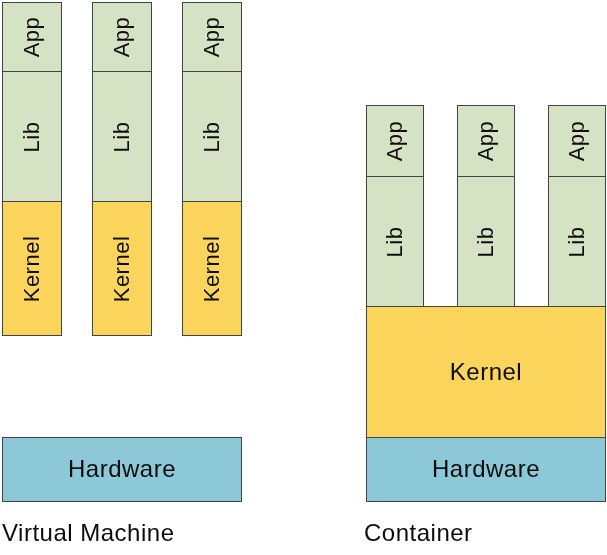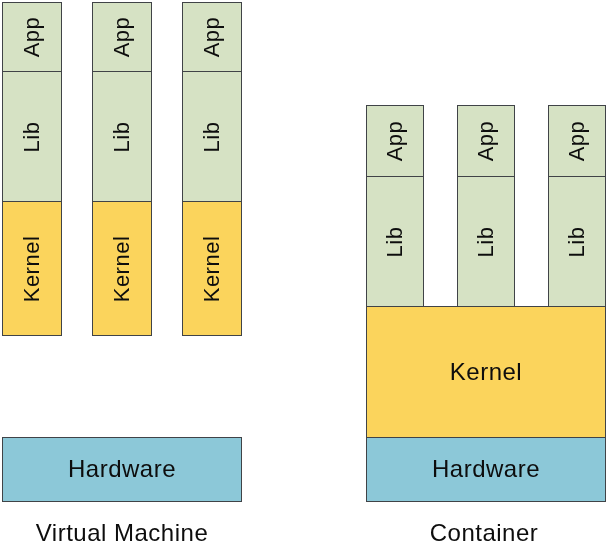--- a/index.html
+++ b/index.html
@@ -49,21 +49,21 @@
     display:flex; align-items:center; justify-content:center;
     font-size:24px; letter-spacing:0.5px;
   }
   #hypervisor  { left:2px;   top:334.5px; width:240px; height:103.5px; background:var(--c-hypervisor,#bfdee9); }
   #vm-hardware { left:2px;   top:436.5px; width:240px; height:65.5px;  background:var(--c-hardware,#8cc8d8); }
   #ct-kernel   { left:366px; top:305.5px; width:240px; height:132.5px; background:var(--c-kernel,#fbd45c); }
   #ct-hardware { left:366px; top:436.5px; width:240px; height:65.5px;  background:var(--c-hardware,#8cc8d8); }
   
   .caption {
     position:absolute; top:520px; width:240px;
-    text-align:center; font-size:24px; line-height:26px;
+    font-size:24px; line-height:26px;
     letter-spacing:0.5px;
   }
   #vm-caption { left:2px; }
   #ct-caption { left:364px; }
 </style>
 </head>
 <body>
 
 <div id="canvas">
 

